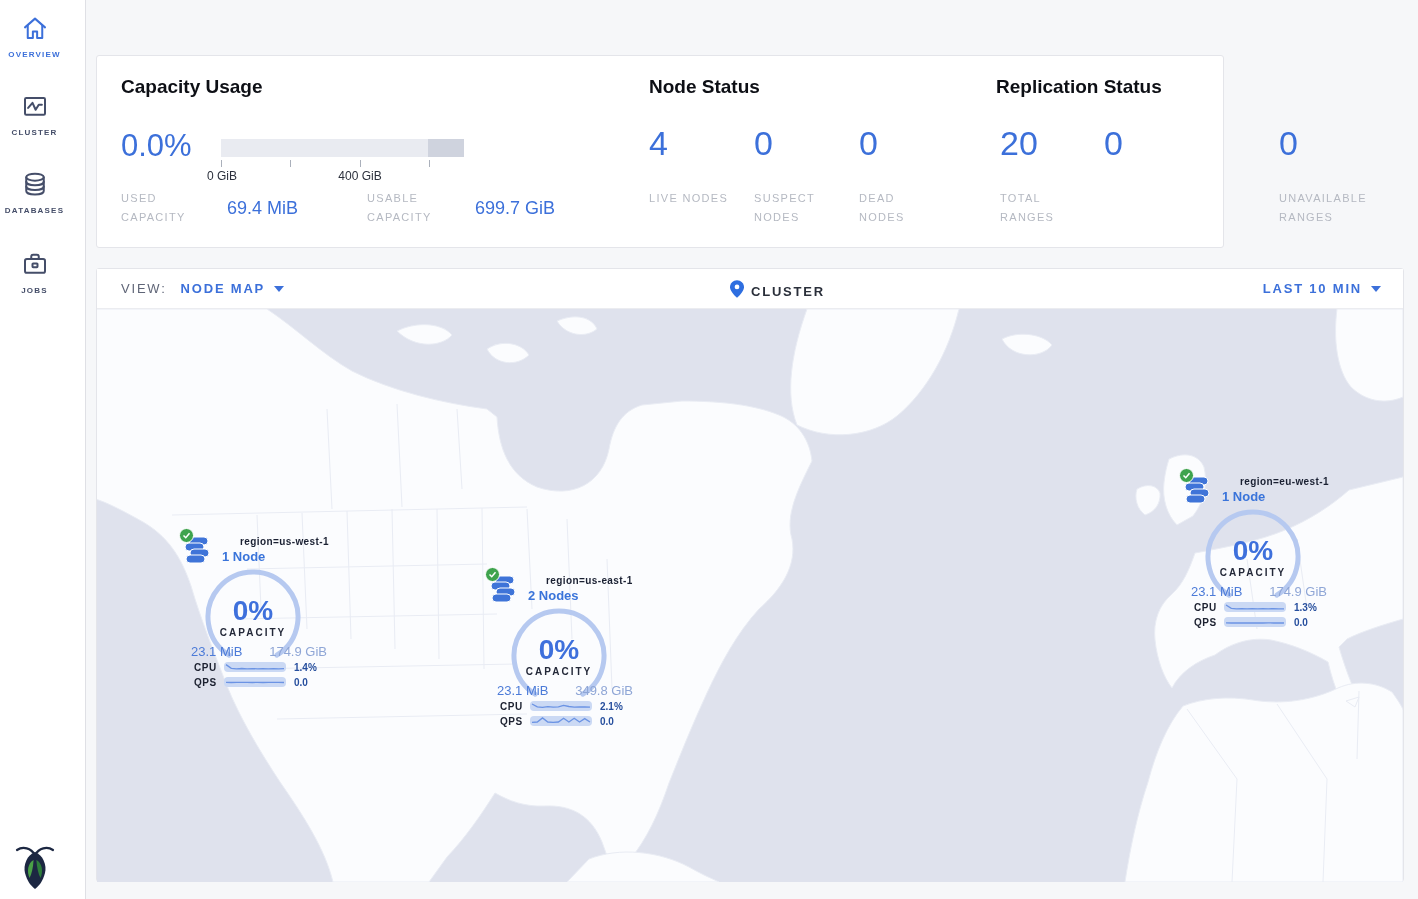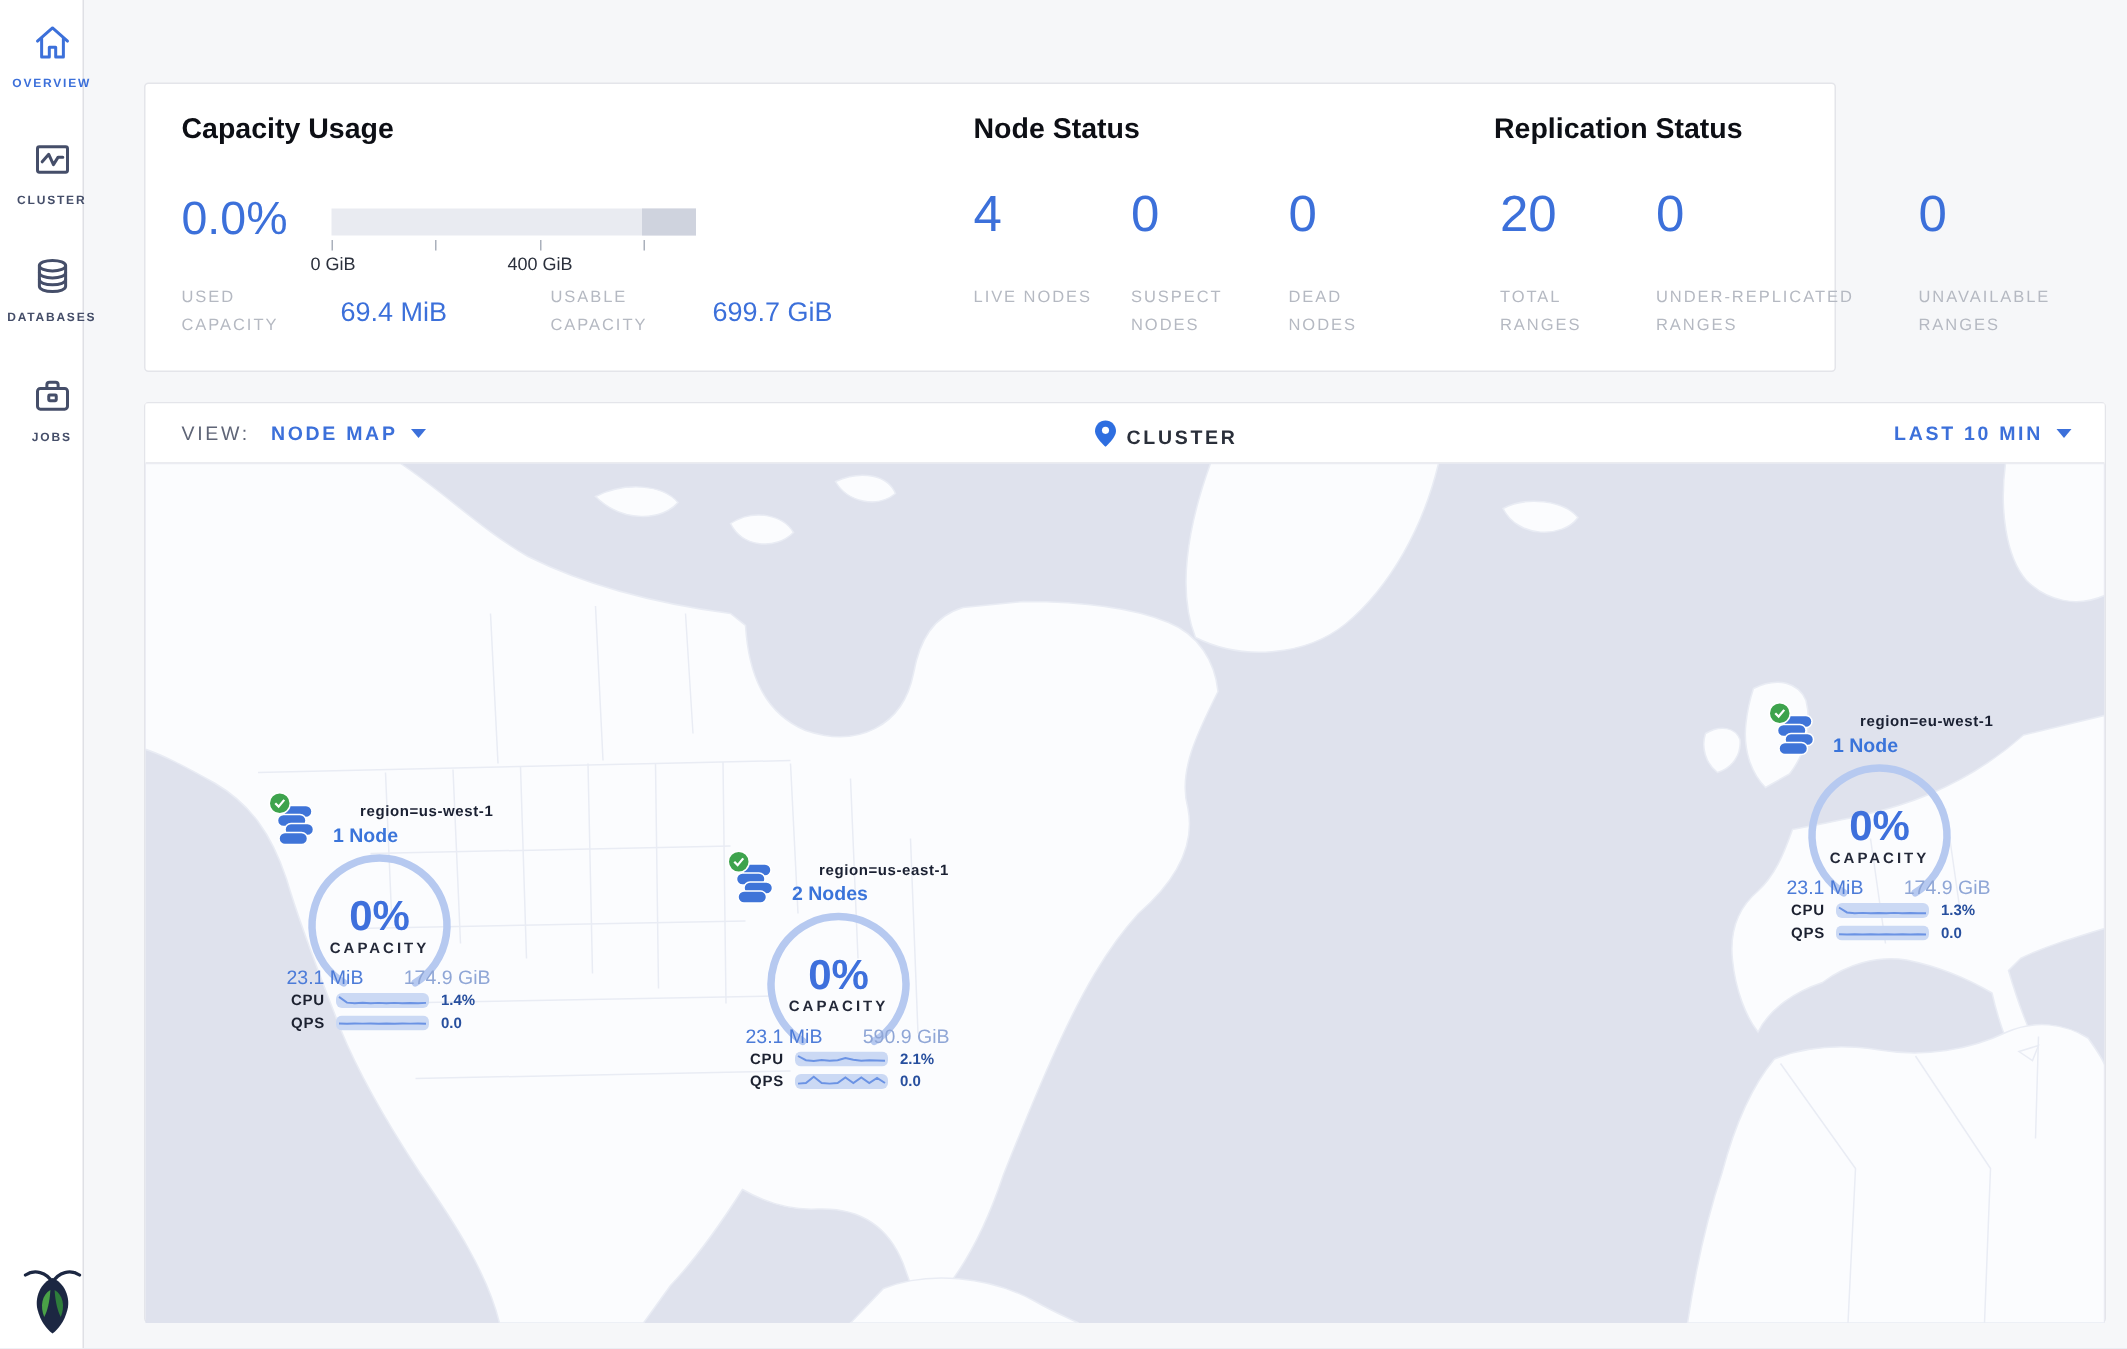--- a/index.html
+++ b/index.html
@@ -1,21 +1,21 @@
 <!DOCTYPE html>
 <html><head>
 <meta charset="utf-8">
 <style>
   * { margin:0; padding:0; box-sizing:border-box; }
   html,body { width:1418px; height:899px; overflow:hidden; }
   body { font-family:"Liberation Sans","DejaVu Sans",sans-serif; background:#f6f7f9; color:#15171c; }
   .app { position:relative; width:1418px; height:899px; }
 
   
-  .sidebar { position:absolute; left:0; top:0; width:56px; height:899px; background:#ffffff; border-right:1px solid #dfe0e5; z-index:5; }
+  .sidebar { position:absolute; left:0; top:0; width:86px; height:899px; background:#ffffff; border-right:1px solid #dfe0e5; z-index:5; }
   .nav-item { position:absolute; left:0; width:69px; text-align:center; color:#454e69; cursor:pointer; }
   .nav-item .nav-icon { display:inline-block; width:30px; height:30px; }
   .nav-item .nav-label { display:block; margin-top:3px; font-size:8px; font-weight:700; letter-spacing:1.2px; }
   .nav-item.active { color:#3c70da; }
   .nav-0 { top:13px; } .nav-1 { top:91px; } .nav-2 { top:169px; } .nav-3 { top:249px; }
   .logo { position:absolute; left:15px; top:843px; width:40px; height:48px; }
 
   
   .page-title { position:absolute; left:96px; top:8px; font-size:22px; font-weight:700; letter-spacing:6.5px; color:#15171c; }
 
@@ -155,21 +155,20 @@
     <div class="stat-label" style="left:552px; width:80px">LIVE NODES</div>
     <div class="stat-num" style="left:657px">0</div>
     <div class="stat-label" style="left:657px; width:80px">SUSPECT NODES</div>
     <div class="stat-num" style="left:762px">0</div>
     <div class="stat-label" style="left:762px; width:80px">DEAD NODES</div>
 
     <div class="sec-title t-repl">Replication Status</div>
     <div class="stat-num" style="left:903px">20</div>
     <div class="stat-label" style="left:903px; width:80px">TOTAL RANGES</div>
     <div class="stat-num" style="left:1007px">0</div>
-    <div class="stat-label" style="left:1007px; width:165px">UNDER-REPLICATED RANGES</div>
     <div class="stat-num" style="left:1182px">0</div>
     <div class="stat-label" style="left:1182px; width:110px">UNAVAILABLE RANGES</div>
   </section>
 
   <section class="card map-card">
     <div class="toolbar">
       <div class="view-group">
         <span class="tb-text view-label">VIEW:</span>
         <button class="view-btn">
           <span class="tb-text">NODE MAP</span>
@@ -316,21 +315,21 @@
           <div class="m-region">region=us-east-1</div>
           <div class="m-nodes">2 Nodes</div>
         </div>
         <svg class="m-arc" width="100" height="100" viewBox="0 0 100 100">
           <path d="M 26.15 86.16 A 45 45 0 1 1 73.85 86.16" fill="none" stroke="#b6c9f0" stroke-width="5" stroke-linecap="round"></path>
         </svg>
         <div class="m-pct">0%</div>
         <div class="m-caplabel">CAPACITY</div>
         <div class="m-vals">
           <span class="used">23.1 MiB</span>
-          <span class="total">590.9 GiB</span>
+          <span class="total">349.8 GiB</span>
         </div>
         <div class="m-row cpu">
           <span class="m-metric-label">CPU</span>
           <svg class="m-spark" width="62" height="10">
               <rect class="spark-track" x="0" y="0" width="62" height="10" rx="4"></rect>
               <polyline points="2.0,3.0 7.3,5.8 12.5,6.3 17.8,5.7 23.1,6.2 28.4,5.8 33.6,4.3 38.9,5.5 44.2,6.2 49.5,5.8 54.7,6.0 60.0,6.2" fill="none" stroke="#6b93e4" stroke-width="1.3"></polyline>
             </svg>
           <span class="m-metric-val">2.1%</span>
         </div>
         <div class="m-row qps">

